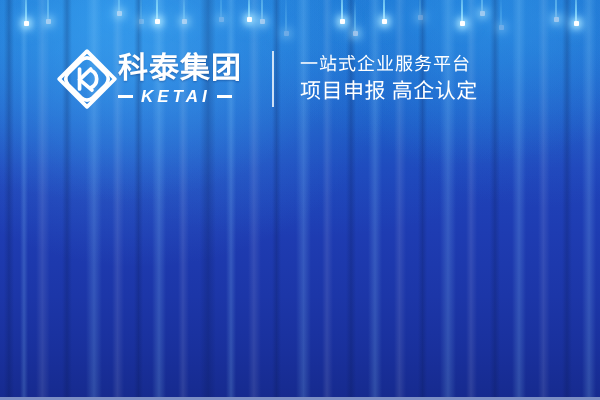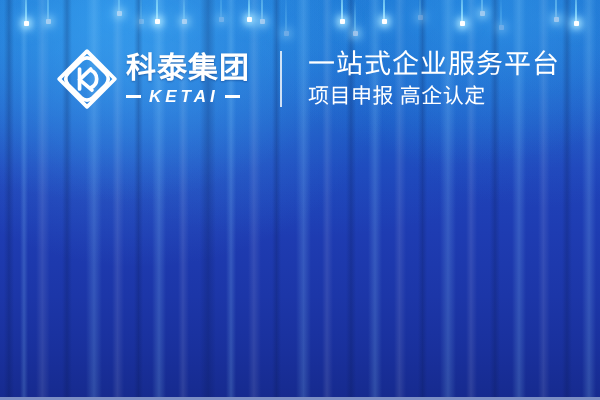--- a/index.html
+++ b/index.html
@@ -103,21 +103,21 @@
     align-items: center;
     height: 66px;
   }
   .logo-mark {
     width: 62px;
     height: 62px;
     flex: 0 0 62px;
     display: block;
   }
   .logo-words {
-    margin-left: 8px;
+    margin-left: 0;
     display: flex;
     flex-direction: column;
     justify-content: center;
   }
   .brand-cn {
     color: #ffffff;
     font-size: 30px;
     line-height: 1;
     font-weight: 700;
     letter-spacing: 1px;
@@ -149,21 +149,21 @@
   .divider {
     width: 2px;
     height: 56px;
     background: rgba(255,255,255,0.78);
     margin: 0 26px 0 30px;
     flex: 0 0 2px;
   }
   .taglines { display: flex; flex-direction: column; justify-content: center; }
   .tagline-main {
     color: #ffffff;
-    font-size: 27px;
+    font-size: 18px;
     line-height: 1.08;
     letter-spacing: 1px;
     white-space: nowrap;
     font-weight: 400;
     font-family: "Liberation Sans", "DejaVu Sans", sans-serif;
   }
   .tagline-sub {
     color: #ffffff;
     font-size: 21px;
     line-height: 1.15;

